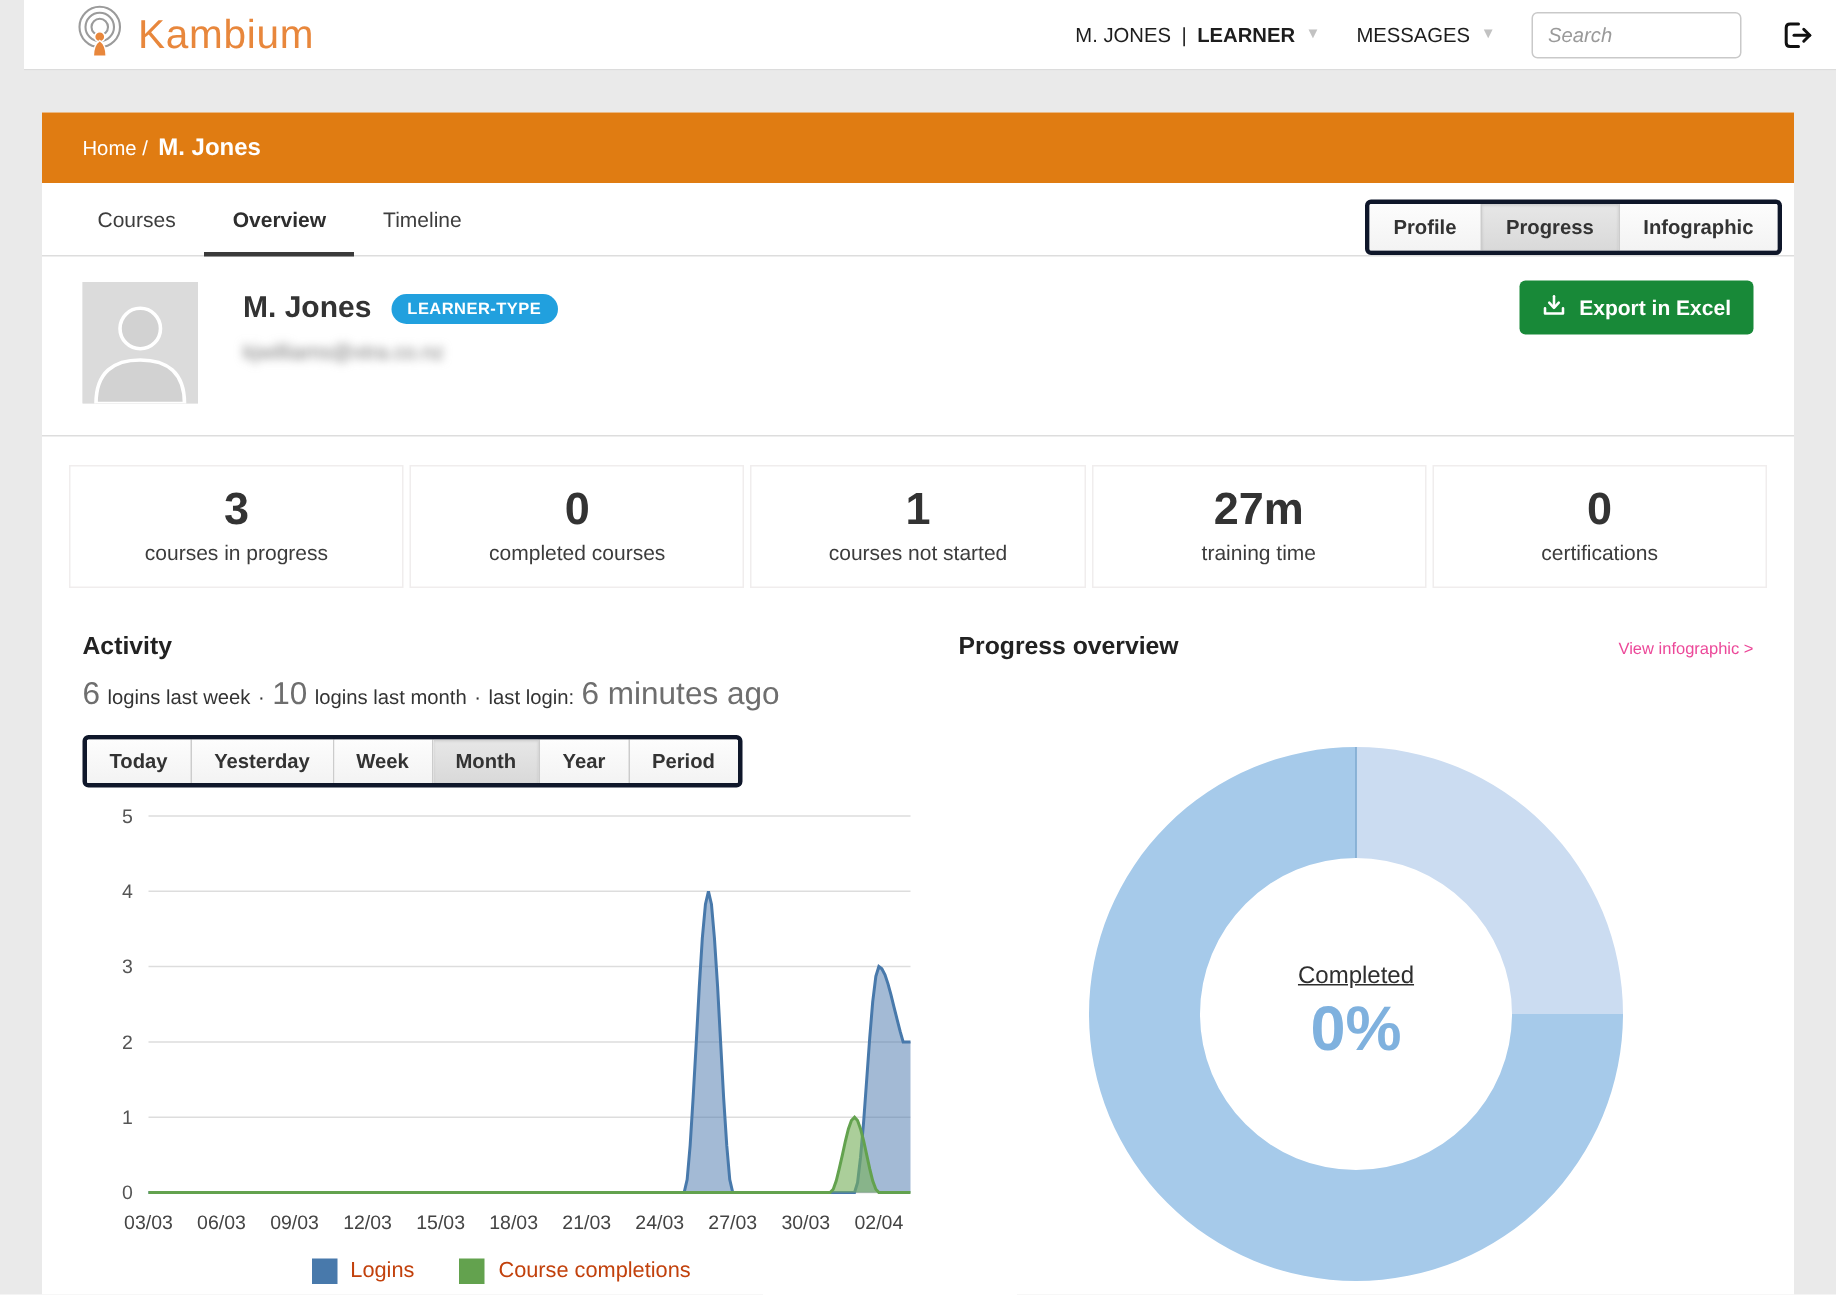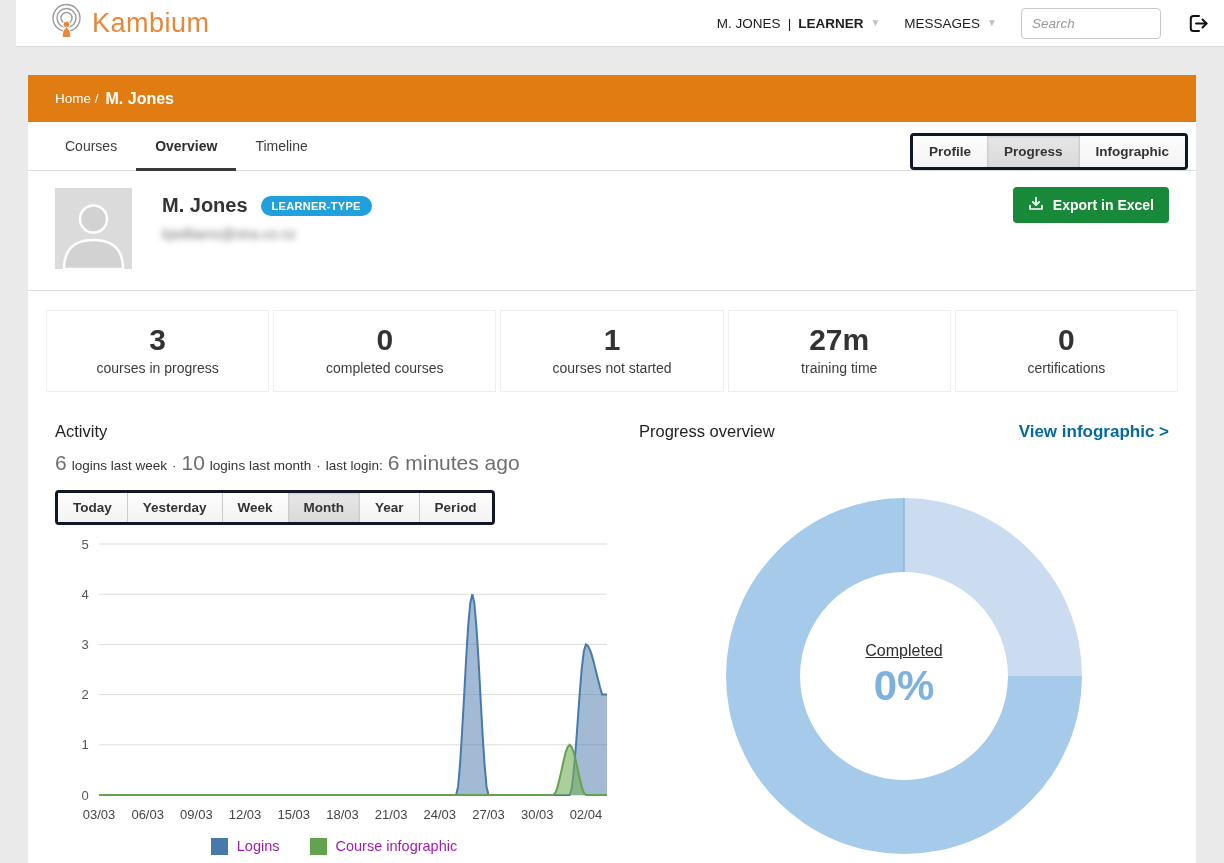--- a/index.html
+++ b/index.html
@@ -52,32 +52,32 @@
     color:#fff;font-family:"Liberation Sans",sans-serif;font-weight:bold;font-size:14px;
     padding:9px 15px;display:flex;align-items:center;gap:9px;cursor:pointer;}
   
   .stats-row{margin:19px 18px 0;display:flex;gap:4px;}
   .stat-card{flex:1;border:1px solid #F0EDED;text-align:center;padding:12px 4px 15px;}
   .stat-value{font-size:30px;font-weight:bold;color:#333;line-height:1.15;}
   .stat-label{font-size:14px;color:#3C3C3C;margin-top:2px;}
   
   .content{display:flex;padding:22px 27px 0;gap:26px;}
   .activity-col{width:558px;flex:0 0 auto;}
-  .section-title{font-size:16.5px;font-weight:normal;color:#222;margin:8px 0 10px;}
+  .section-title{font-size:16.5px;font-weight:bold;color:#222;margin:8px 0 10px;}
   .activity-stats{font-size:13.5px;color:#333;display:flex;align-items:baseline;flex-wrap:wrap;gap:5px;}
   .big-num{font-size:21px;color:#6E6E6E;}
   .range-group{margin-top:15px;}
   .range-group button{padding:7px 15px;}
   .chart-wrap{margin-top:11px;}
   .legend{display:flex;justify-content:center;gap:30px;margin-top:4px;}
-  .legend-item{display:flex;align-items:center;gap:9px;font-size:14.5px;color:#a21caf;}
+  .legend-item{display:flex;align-items:center;gap:9px;font-size:14.5px;color:#c2410c;}
   .legend-swatch{width:17px;height:17px;display:inline-block;}
   .progress-col{flex:1;}
   .progress-head{display:flex;justify-content:space-between;align-items:baseline;}
-  .info-link{font-size:17px;color:#0369a1;cursor:pointer;font-weight:bold;}
+  .info-link{font-size:11px;color:#ec4899;cursor:pointer;}
   .donut-wrap{margin-top:10px;display:flex;justify-content:center;position:relative;}
   .donut-center{position:absolute;top:0;left:0;right:0;height:430px;display:flex;flex-direction:column;
     align-items:center;justify-content:center;pointer-events:none;}
   .donut-center .lbl{font-size:16px;color:#2e2e2e;text-decoration:underline;}
   .donut-center .val{font-size:42px;font-weight:bold;color:#7FB1DE;margin-top:2px;}
   svg text{font-family:"Liberation Sans",sans-serif;}
 </style>
 </head>
 <body>
 
@@ -237,21 +237,21 @@
             <path d="M44.0,259.0L46.0,259.0L48.1,259.0L50.1,259.0L52.1,259.0L54.1,259.0L56.2,259.0L58.2,259.0L60.2,259.0L62.3,259.0L64.3,259.0L66.3,259.0L68.3,259.0L70.4,259.0L72.4,259.0L74.4,259.0L76.5,259.0L78.5,259.0L80.5,259.0L82.5,259.0L84.6,259.0L86.6,259.0L88.6,259.0L90.7,259.0L92.7,259.0L94.7,259.0L96.7,259.0L98.8,259.0L100.8,259.0L102.8,259.0L104.9,259.0L106.9,259.0L108.9,259.0L110.9,259.0L113.0,259.0L115.0,259.0L117.0,259.0L119.1,259.0L121.1,259.0L123.1,259.0L125.2,259.0L127.2,259.0L129.2,259.0L131.2,259.0L133.3,259.0L135.3,259.0L137.3,259.0L139.4,259.0L141.4,259.0L143.4,259.0L145.4,259.0L147.5,259.0L149.5,259.0L151.5,259.0L153.6,259.0L155.6,259.0L157.6,259.0L159.6,259.0L161.7,259.0L163.7,259.0L165.7,259.0L167.8,259.0L169.8,259.0L171.8,259.0L173.8,259.0L175.9,259.0L177.9,259.0L179.9,259.0L182.0,259.0L184.0,259.0L186.0,259.0L188.0,259.0L190.1,259.0L192.1,259.0L194.1,259.0L196.2,259.0L198.2,259.0L200.2,259.0L202.2,259.0L204.3,259.0L206.3,259.0L208.3,259.0L210.4,259.0L212.4,259.0L214.4,259.0L216.4,259.0L218.5,259.0L220.5,259.0L222.5,259.0L224.6,259.0L226.6,259.0L228.6,259.0L230.6,259.0L232.7,259.0L234.7,259.0L236.7,259.0L238.8,259.0L240.8,259.0L242.8,259.0L244.8,259.0L246.9,259.0L248.9,259.0L250.9,259.0L253.0,259.0L255.0,259.0L257.0,259.0L259.0,259.0L261.1,259.0L263.1,259.0L265.1,259.0L267.2,259.0L269.2,259.0L271.2,259.0L273.2,259.0L275.3,259.0L277.3,259.0L279.3,259.0L281.4,259.0L283.4,259.0L285.4,259.0L287.5,259.0L289.5,259.0L291.5,259.0L293.5,259.0L295.6,259.0L297.6,259.0L299.6,259.0L301.7,259.0L303.7,259.0L305.7,259.0L307.7,259.0L309.8,259.0L311.8,259.0L313.8,259.0L315.9,259.0L317.9,259.0L319.9,259.0L321.9,259.0L324.0,259.0L326.0,259.0L328.0,259.0L330.1,259.0L332.1,259.0L334.1,259.0L336.1,259.0L338.2,259.0L340.2,259.0L342.2,259.0L344.3,259.0L346.3,259.0L348.3,259.0L350.3,259.0L352.4,259.0L354.4,259.0L356.4,259.0L358.5,259.0L360.5,259.0L362.5,259.0L364.5,259.0L366.6,259.0L368.6,259.0L370.6,259.0L372.7,259.0L374.7,259.0L376.7,259.0L378.7,259.0L380.8,259.0L382.8,259.0L384.8,259.0L386.9,259.0L388.9,259.0L390.9,259.0L392.9,259.0L395.0,259.0L397.0,259.0L399.0,259.0L401.1,259.0L403.1,259.0L405.1,259.0L407.1,259.0L409.2,259.0L411.2,259.0L413.2,259.0L415.3,259.0L417.3,259.0L419.3,259.0L421.3,259.0L423.4,259.0L425.4,259.0L427.4,259.0L429.5,259.0L431.5,259.0L433.5,259.0L435.5,259.0L437.6,259.0L439.6,259.0L441.6,259.0L443.7,259.0L445.7,259.0L447.7,259.0L449.8,259.0L451.8,259.0L453.8,259.0L455.8,259.0L457.9,259.0L459.9,259.0L461.9,259.0L464.0,259.0L466.0,259.0L468.0,259.0L470.0,259.0L472.1,259.0L474.1,259.0L476.1,259.0L478.2,259.0L480.2,259.0L482.2,259.0L484.2,259.0L486.3,259.0L488.3,259.0L490.3,259.0L492.4,259.0L494.4,259.0L496.4,259.0L498.4,259.0L500.5,256.8L502.5,251.2L504.5,243.1L506.6,233.9L508.6,224.7L510.6,216.6L512.6,211.0L514.7,208.8L516.7,211.0L518.7,216.6L520.8,224.7L522.8,233.9L524.8,243.1L526.8,251.2L528.9,256.8L530.9,259.0L532.9,259.0L535.0,259.0L537.0,259.0L539.0,259.0L541.0,259.0L543.1,259.0L545.1,259.0L547.1,259.0L552.0,259.0" fill="none" stroke="#63A24E" stroke-width="2"></path>
           </svg>
       </div>
       <div class="legend">
           <span class="legend-item">
             <span class="legend-swatch" style="background: rgb(72, 121, 171);"></span>
             <span>Logins</span>
           </span>
           <span class="legend-item">
             <span class="legend-swatch" style="background: rgb(99, 162, 78);"></span>
-            <span>Course infographic</span>
+            <span>Course completions</span>
           </span>
         </div>
     </section>
 
     <section class="progress-col">
       <div class="progress-head">
         <h2 class="section-title">Progress overview</h2>
         <span class="info-link">View infographic &gt;</span>
       </div>
       <div class="donut-wrap">

